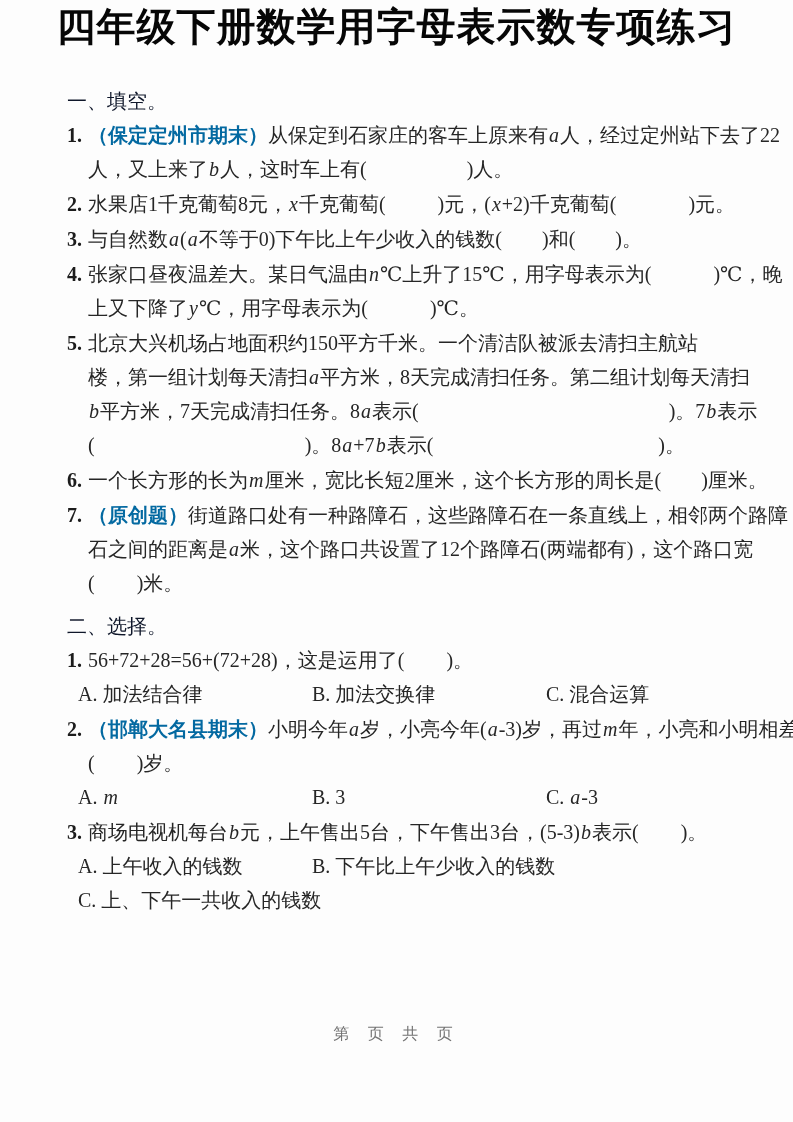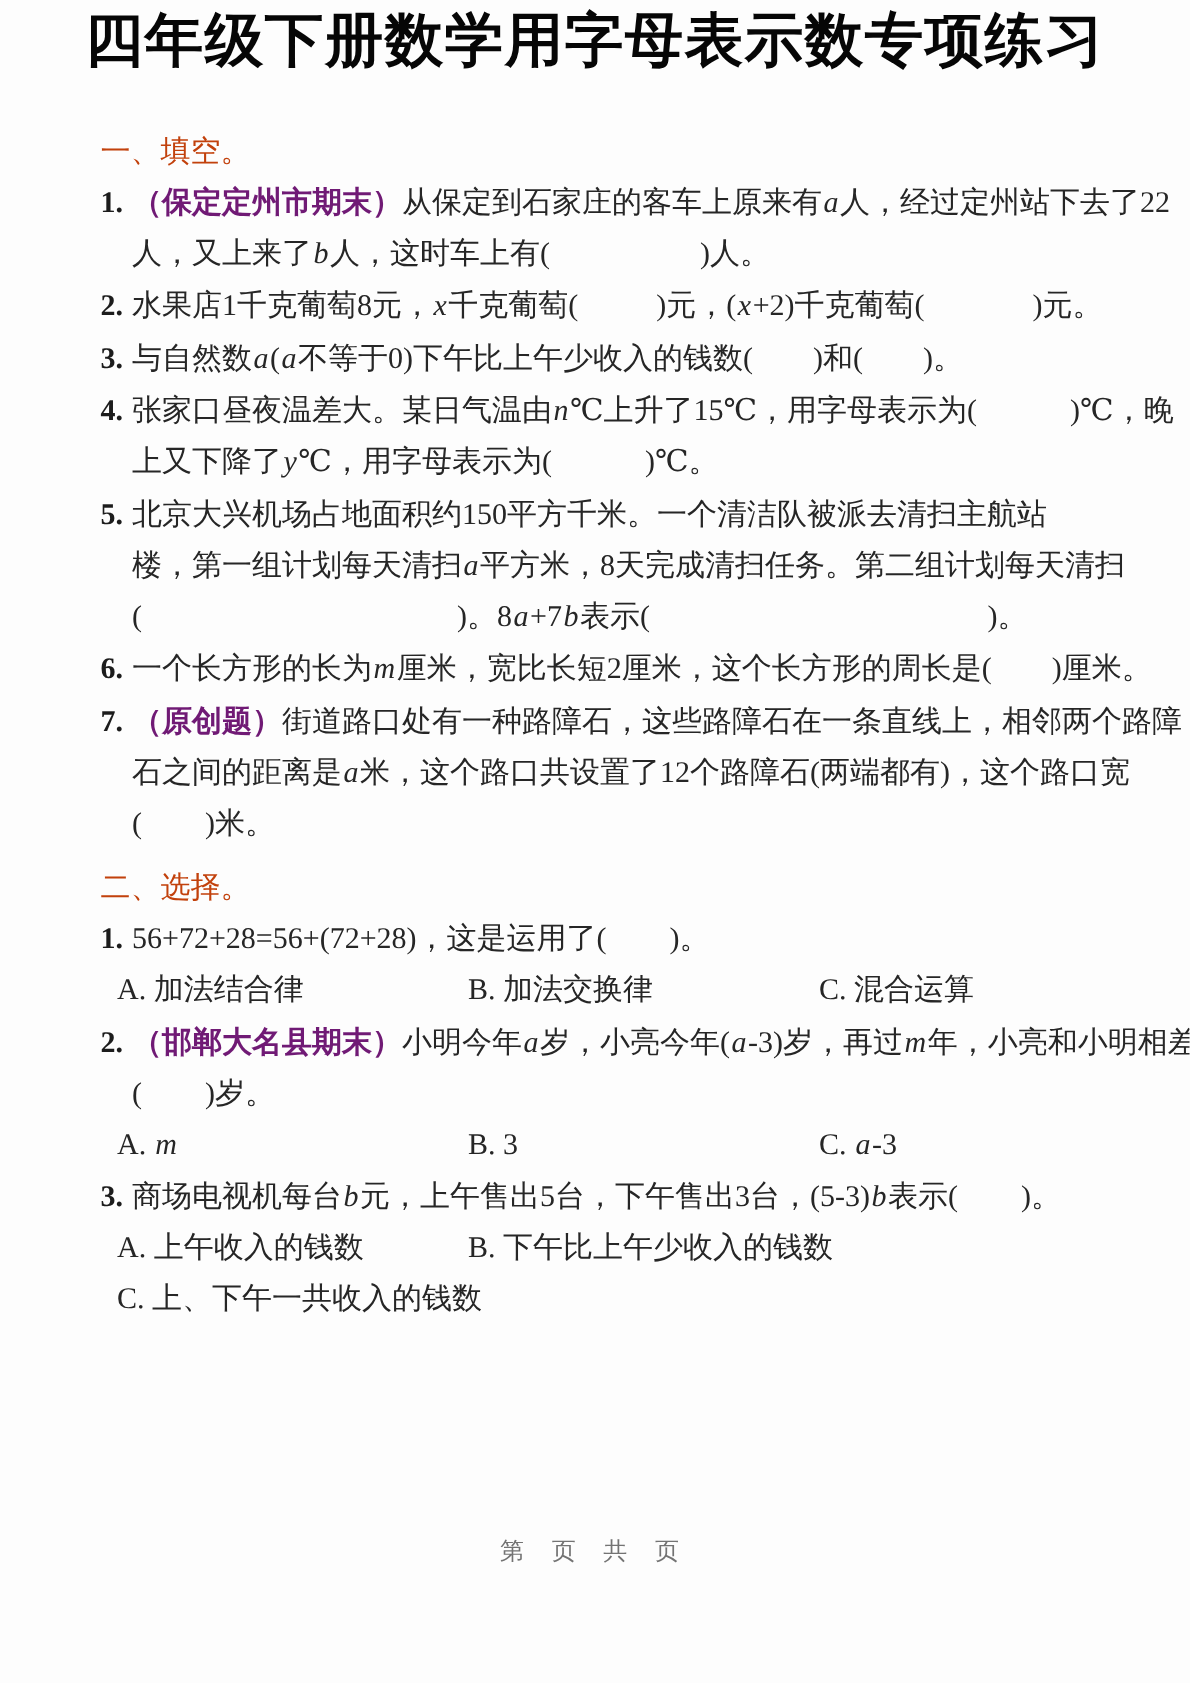--- a/index.html
+++ b/index.html
@@ -20,28 +20,28 @@
     font-family:"Liberation Sans","DejaVu Sans",sans-serif;
     font-size:18px;font-weight:600;color:#151515;
     display:flex;align-items:flex-end;
   }
   .field{display:flex;align-items:flex-end;margin-right:22px;}
   .blank-line{
     display:inline-block;width:86px;height:20px;
     border-bottom:2px solid #3a3a3a;margin-left:2px;
   }
   .content{margin:30px 0 0 67px;width:700px;font-size:20px;}
-  .sec-heading{height:34px;line-height:34px;color:#c2410c;}
+  .sec-heading{height:34px;line-height:34px;color:#0f172a;}
   .q{margin-bottom:1px;}
   .line{height:34px;line-height:34px;white-space:nowrap;margin-left:21px;}
   .line.first{margin-left:0;}
   .qnum{display:inline-block;width:21px;font-weight:bold;color:#1c1c1c;}
   .b{
     font-family:"Liberation Sans","DejaVu Sans",sans-serif;
-    font-weight:bold;color:#701a75;
+    font-weight:bold;color:#0369a1;
   }
   .v{font-style:italic;padding:0 1px;}
   .gap{display:inline-block;height:1px;}
   .opt-row{height:34px;line-height:34px;margin-left:11px;white-space:nowrap;}
   .opt{display:inline-block;width:234px;vertical-align:top;}
   .opt:last-child{width:auto;}
   .section+.section{margin-top:9px;}
   .footer{
     position:absolute;top:1024px;left:0;width:100%;text-align:center;
     font-family:"Liberation Sans","DejaVu Sans",sans-serif;
@@ -69,20 +69,21 @@
         <div class="q">
           <div class="line first"><span class="qnum">3.</span><span>与自然数</span><span class="v">a</span><span>(</span><span class="v">a</span><span>不等于0)下午比上午少收入的钱数(</span><span class="gap" style="width: 40px;"></span><span>)和(</span><span class="gap" style="width: 40px;"></span><span>)。</span></div>
         </div>
         <div class="q">
           <div class="line first"><span class="qnum">4.</span><span>张家口昼夜温差大。某日气温由</span><span class="v">n</span><span>℃上升了15℃，用字母表示为(</span><span class="gap" style="width: 62px;"></span><span>)℃，晚</span></div>
           <div class="line"><span>上又下降了</span><span class="v">y</span><span>℃，用字母表示为(</span><span class="gap" style="width: 62px;"></span><span>)℃。</span></div>
         </div>
         <div class="q">
           <div class="line first"><span class="qnum">5.</span><span>北京大兴机场占地面积约150平方千米。一个清洁队被派去清扫主航站</span></div>
           <div class="line"><span>楼，第一组计划每天清扫</span><span class="v">a</span><span>平方米，8天完成清扫任务。第二组计划每天清扫</span></div>
+          <div class="line"><span class="v">b</span><span>平方米，7天完成清扫任务。8</span><span class="v">a</span><span>表示(</span><span class="gap" style="width: 250px;"></span><span>)。7</span><span class="v">b</span><span>表示</span></div>
           <div class="line"><span>(</span><span class="gap" style="width: 210px;"></span><span>)。8</span><span class="v">a</span><span>+7</span><span class="v">b</span><span>表示(</span><span class="gap" style="width: 225px;"></span><span>)。</span></div>
         </div>
         <div class="q">
           <div class="line first"><span class="qnum">6.</span><span>一个长方形的长为</span><span class="v">m</span><span>厘米，宽比长短2厘米，这个长方形的周长是(</span><span class="gap" style="width: 40px;"></span><span>)厘米。</span></div>
         </div>
         <div class="q">
           <div class="line first"><span class="qnum">7.</span><span class="b">（原创题）</span><span>街道路口处有一种路障石，这些路障石在一条直线上，相邻两个路障</span></div>
           <div class="line"><span>石之间的距离是</span><span class="v">a</span><span>米，这个路口共设置了12个路障石(两端都有)，这个路口宽</span></div>
           <div class="line"><span>(</span><span class="gap" style="width: 42px;"></span><span>)米。</span></div>
         </div>

